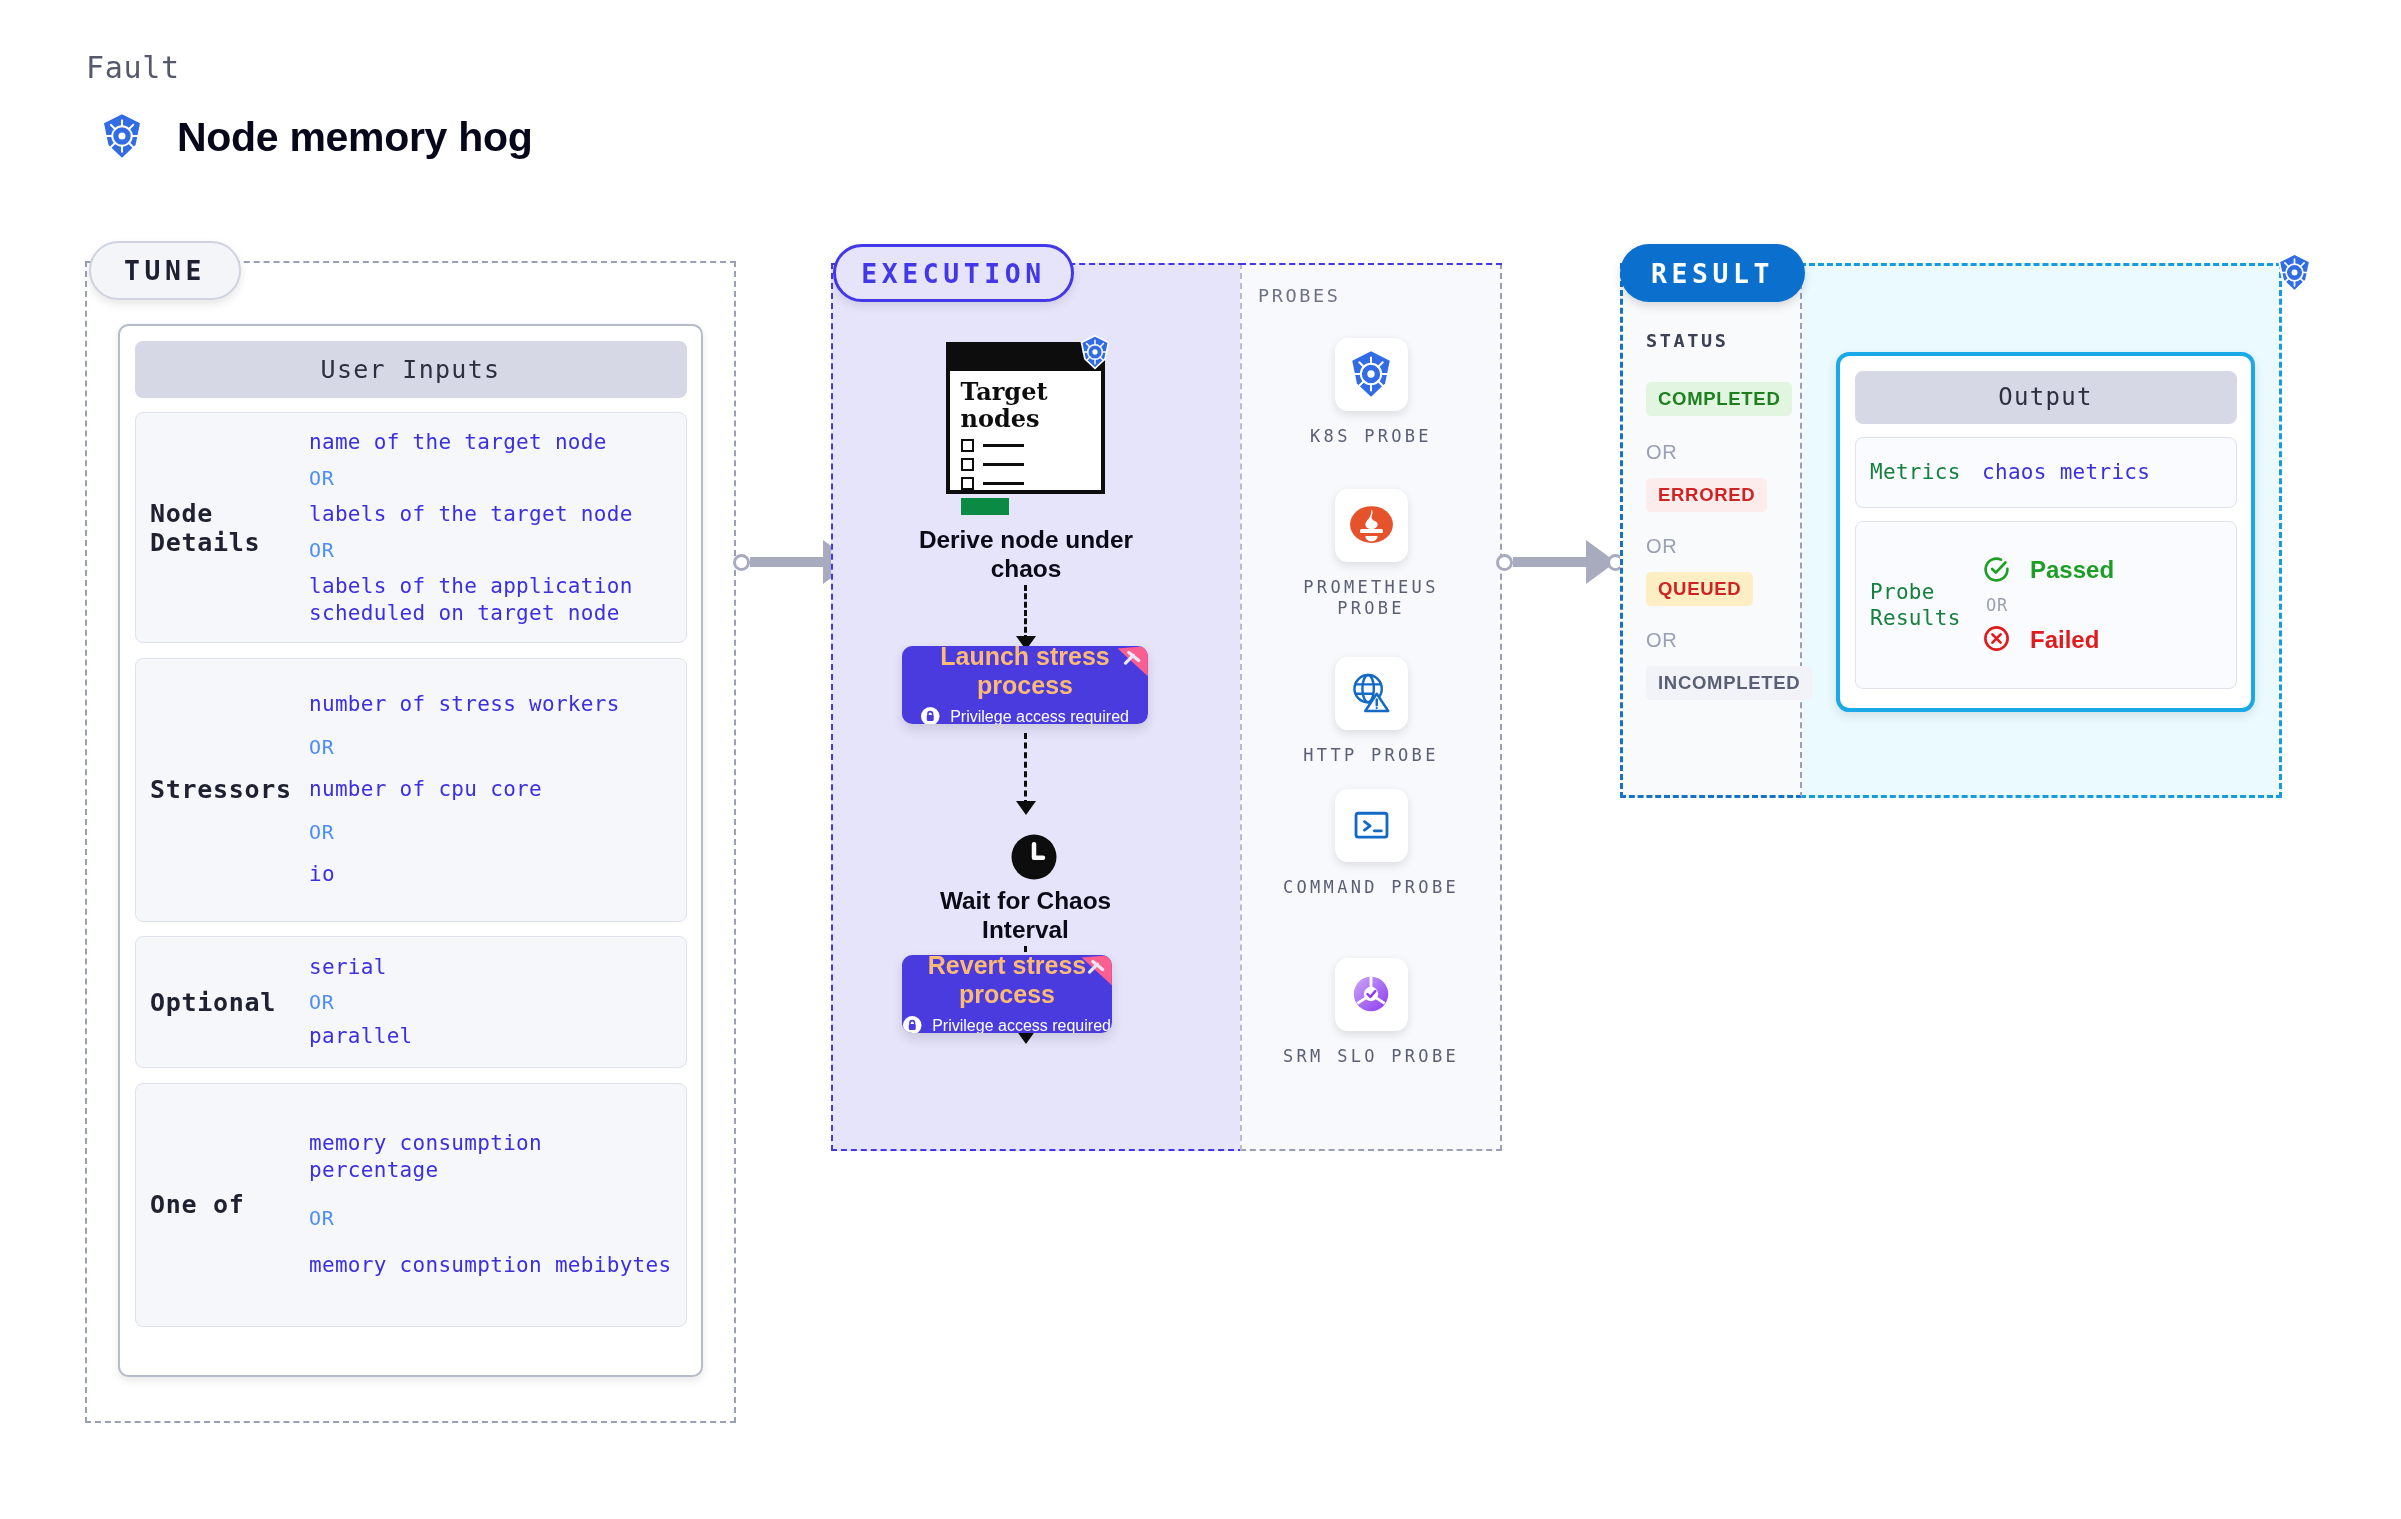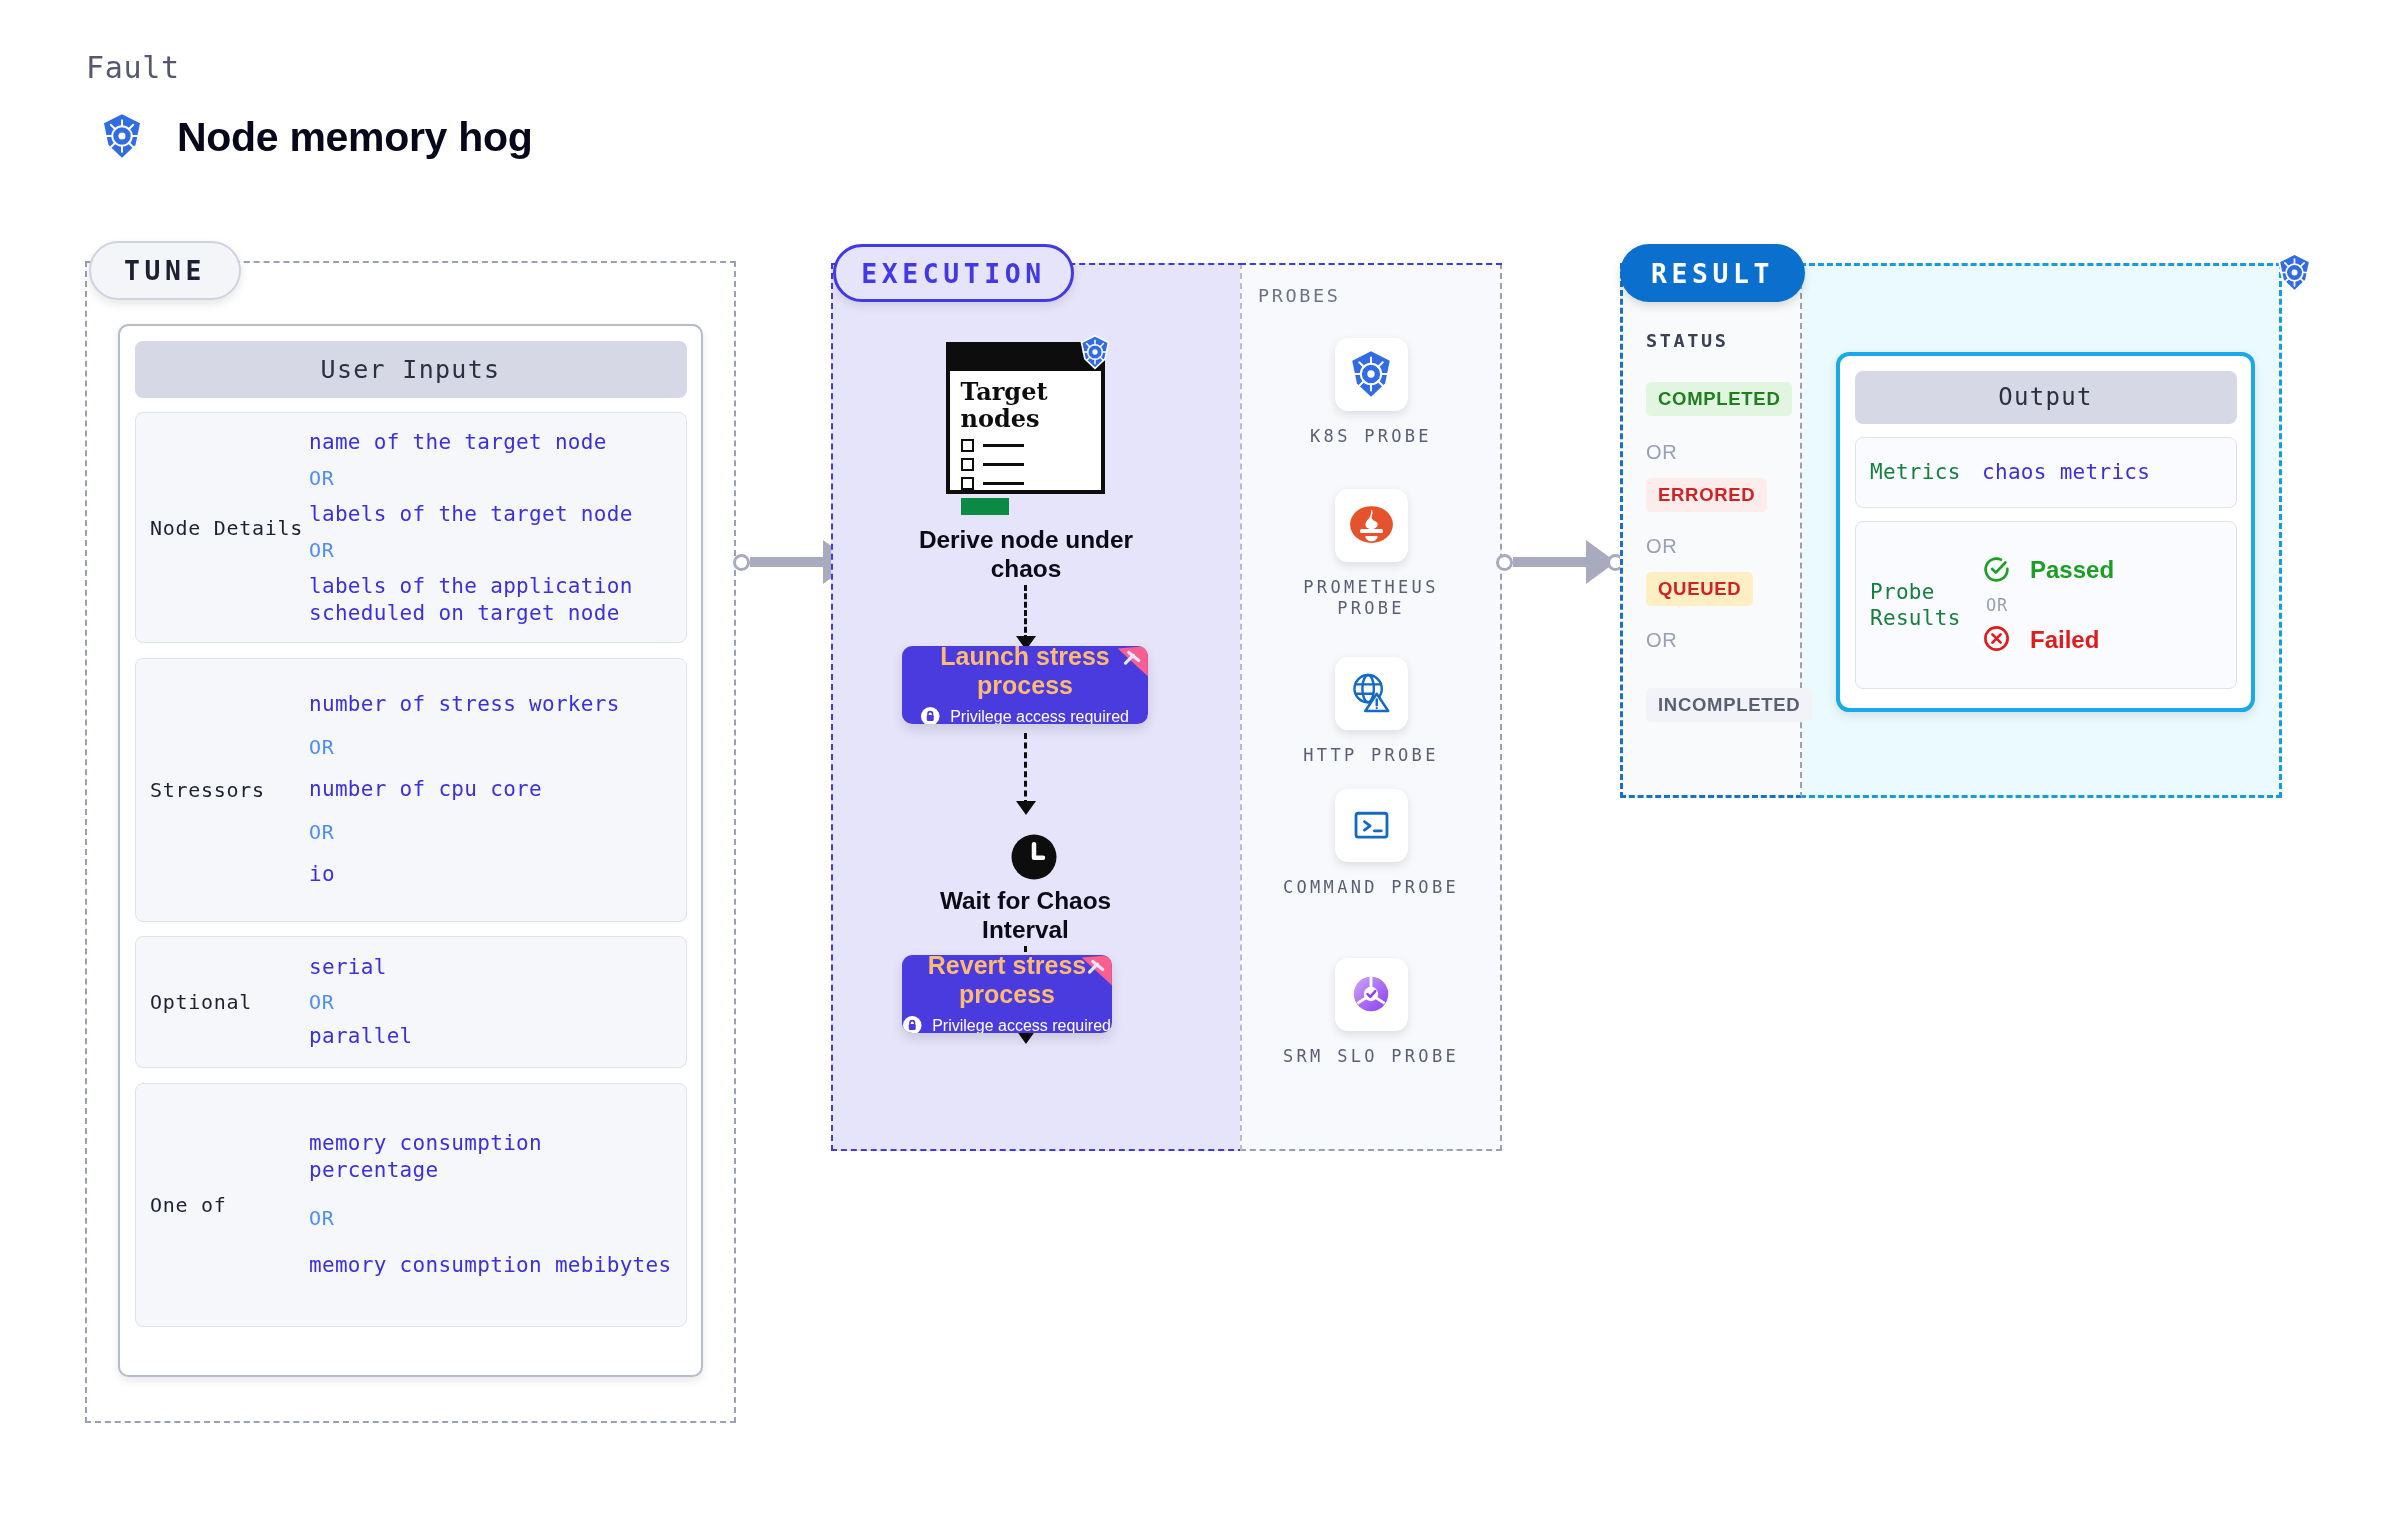--- a/index.html
+++ b/index.html
@@ -44,21 +44,21 @@
   
   .panel{position:absolute;box-sizing:border-box;background:#ffffff;border:2px solid #b7bcca;
          border-radius:10.6px;box-shadow:0 3.3px 8px rgba(0,0,0,.09);}
   #user-inputs-panel{left:118px;top:324px;width:585px;height:1053px;}
   .panel-title{box-sizing:border-box;margin:14.5px 14.5px 0 14.5px;height:57px;background:#d6d8e6;
                border-radius:8px;display:flex;align-items:center;justify-content:center;}
   .panel-title span{font-size:25px;color:#2c3040;letter-spacing:1.3px;}
 
   .row{box-sizing:border-box;margin:14.5px;background:#f6f7fb;border:1.3px solid #dfe2ec;border-radius:8px;
        display:flex;align-items:center;padding:0 6.6px 0 14.5px;}
-  .row-label{width:159px;flex:0 0 159px;font-size:20px;color:#1d2130;letter-spacing:0.7px;}
+  .row-label{width:159px;flex:0 0 159px;font-size:25px;color:#1d2130;letter-spacing:0.7px;font-weight:bold;}
   .row-vals{flex:1;display:flex;flex-direction:column;gap:10.6px;padding:18.5px 0;}
   .val{font-size:21px;color:#3b2fe0;line-height:1.28;letter-spacing:0.3px;}
   .or{font-size:20px;color:#4c8df6;letter-spacing:0.7px;}
   #target-card{position:absolute;left:946px;top:342px;width:159px;height:152px;background:#ffffff;
                border:4.6px solid #0d0d0d;box-sizing:border-box;}
   #target-card-bar{height:25px;background:#0d0d0d;}
   #target-card-body{padding:8px 0 0 10.6px;}
   #target-card-body .tc-title{font-family:"DejaVu Serif",serif;font-weight:bold;font-size:24px;
                               color:#0d0d0d;line-height:1.12;}
   .tc-item{display:flex;align-items:center;gap:9.2px;margin-top:6px;}
@@ -396,21 +396,21 @@
 </span>
 
 <div id="status-heading">STATUS</div>
 
 <div class="status-badge" style="left:1646px;top:382px;background:#e1f5e0;color:#1d7f1d;">COMPLETED</div>
 <div class="status-or" style="left:1646px;top:441px;">OR</div>
 <div class="status-badge" style="left:1646px;top:478px;background:#fdecec;color:#cf2222;">ERRORED</div>
 <div class="status-or" style="left:1646px;top:535px;">OR</div>
 <div class="status-badge" style="left:1646px;top:572px;background:#fdeec4;color:#cf2222;">QUEUED</div>
 <div class="status-or" style="left:1646px;top:629px;">OR</div>
-<div class="status-badge" style="left:1646px;top:666px;background:#f1f3f8;color:#5a6074;margin-top:22px;">INCOMPLETED</div>
+<div class="status-badge" style="left:1646px;top:666px;background:#f1f3f8;color:#5a6074;">INCOMPLETED</div>
 
 <div id="output-panel">
   <div id="output-title">
     <span>Output</span>
   </div>
   <div class="out-row" style="height:71px">
     <div class="out-label">Metrics</div>
     <div class="out-vals">
       <div class="out-val-link">chaos metrics</div>
     </div>

